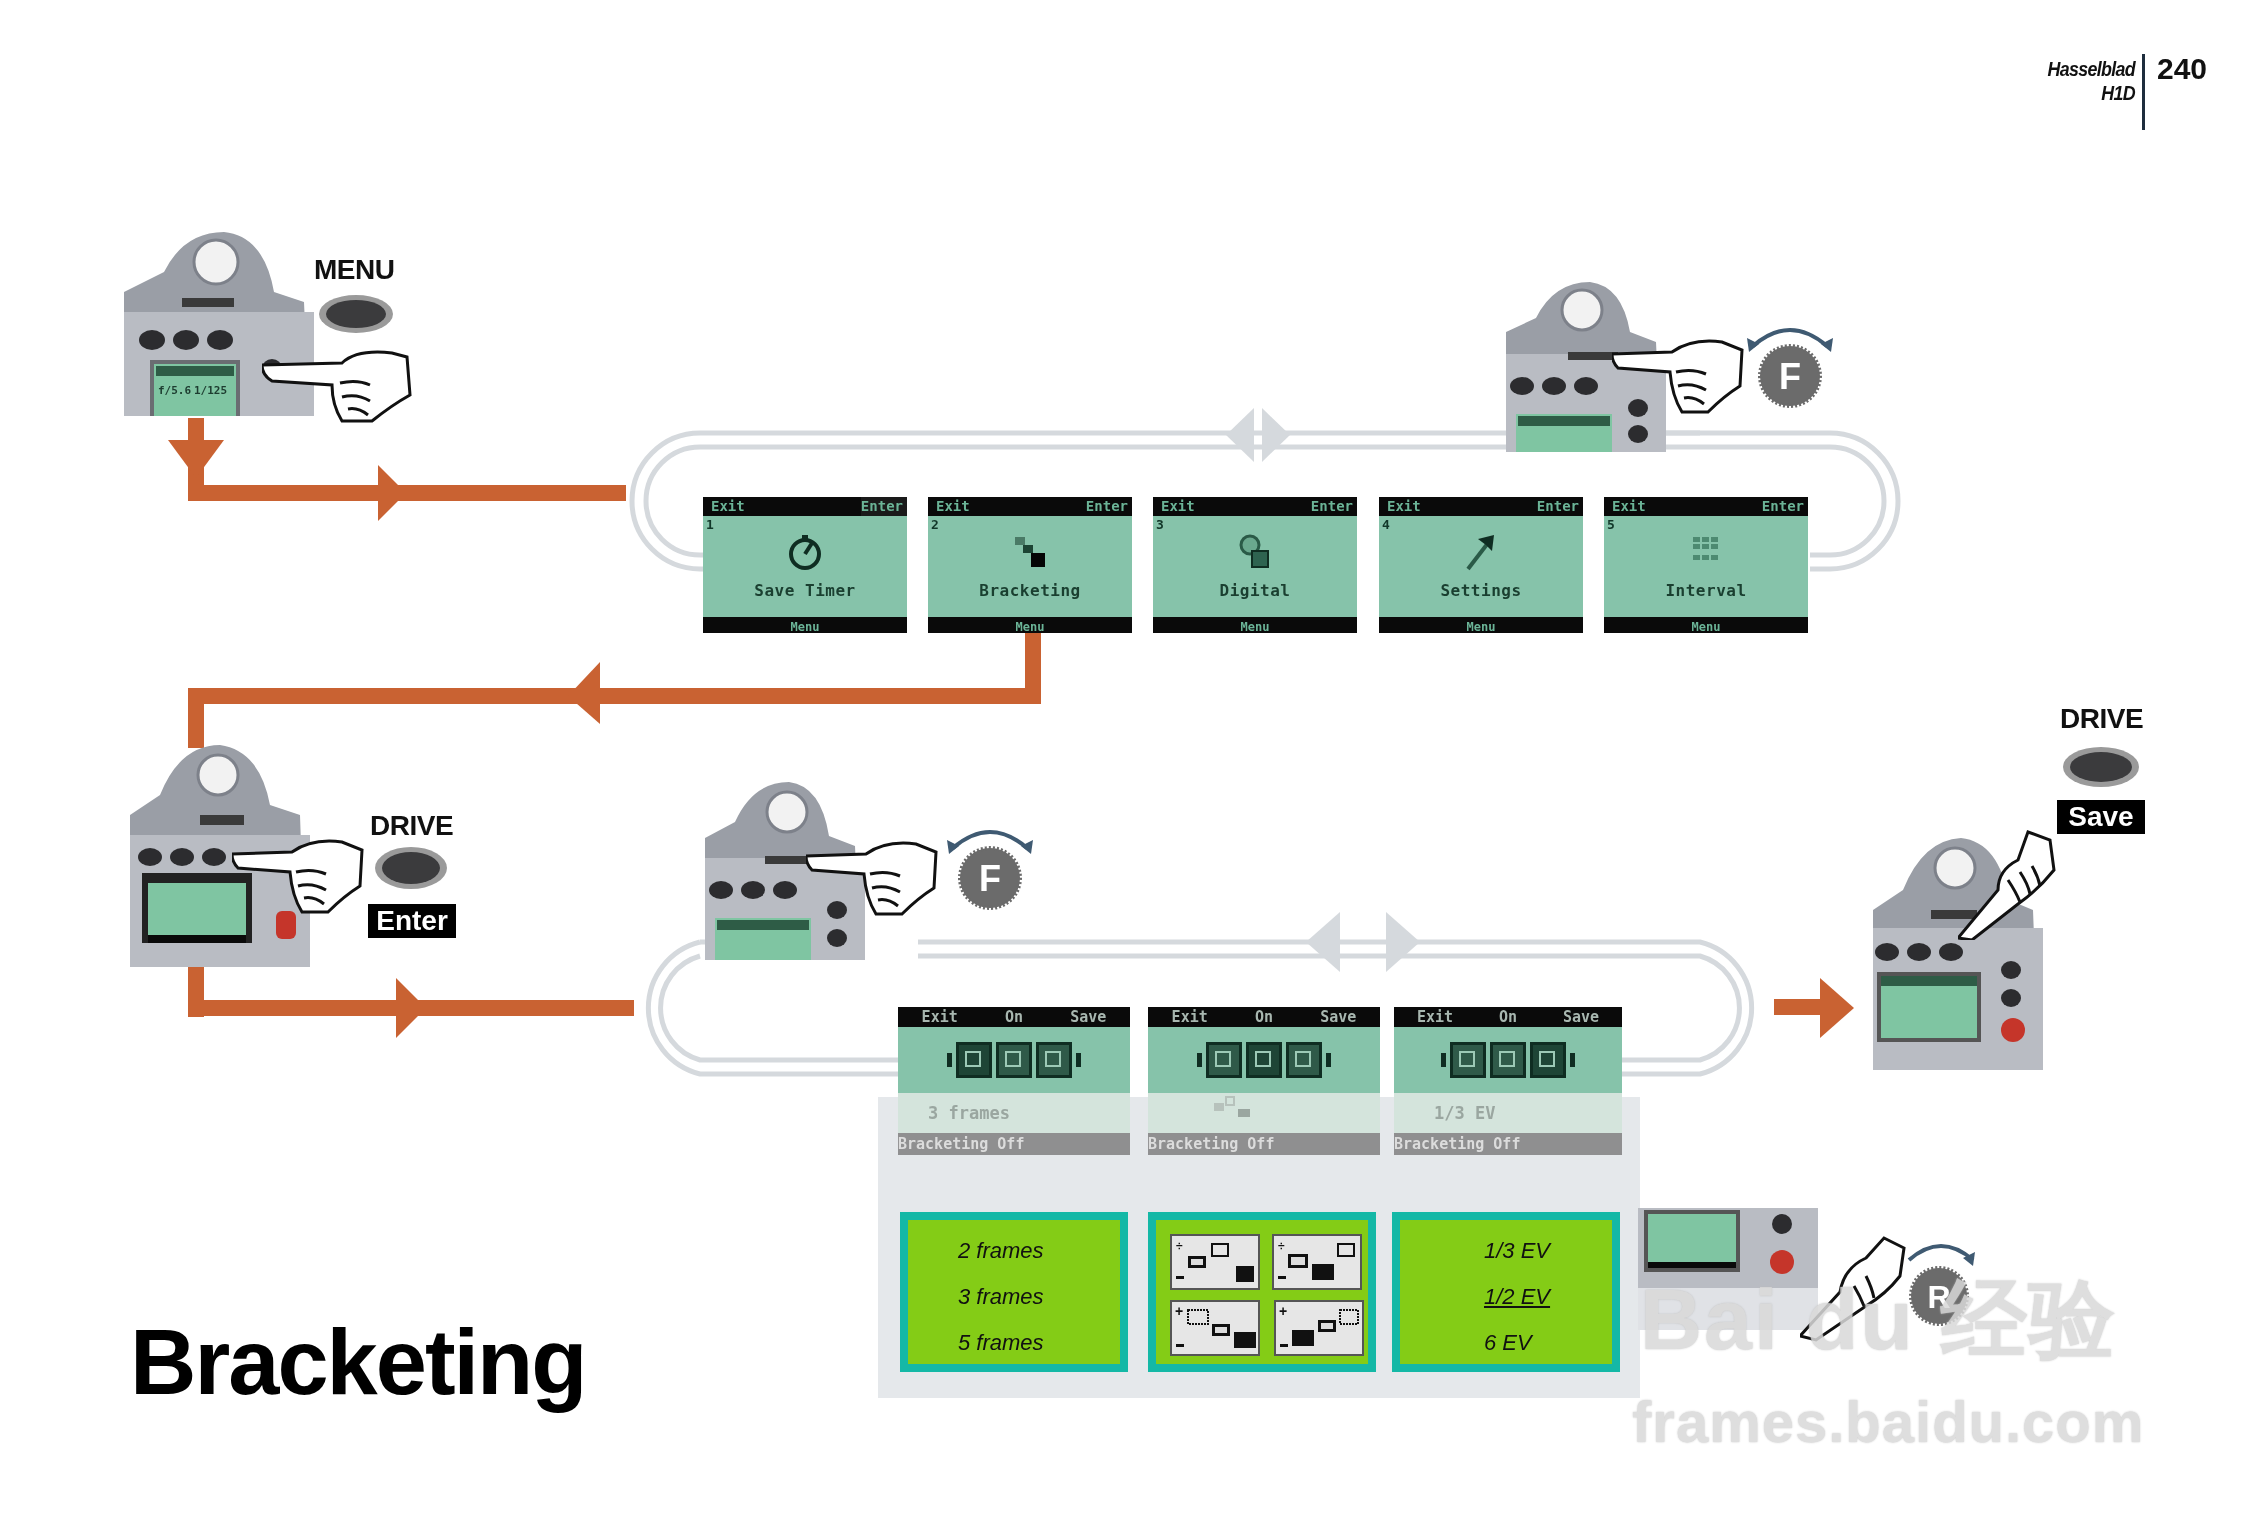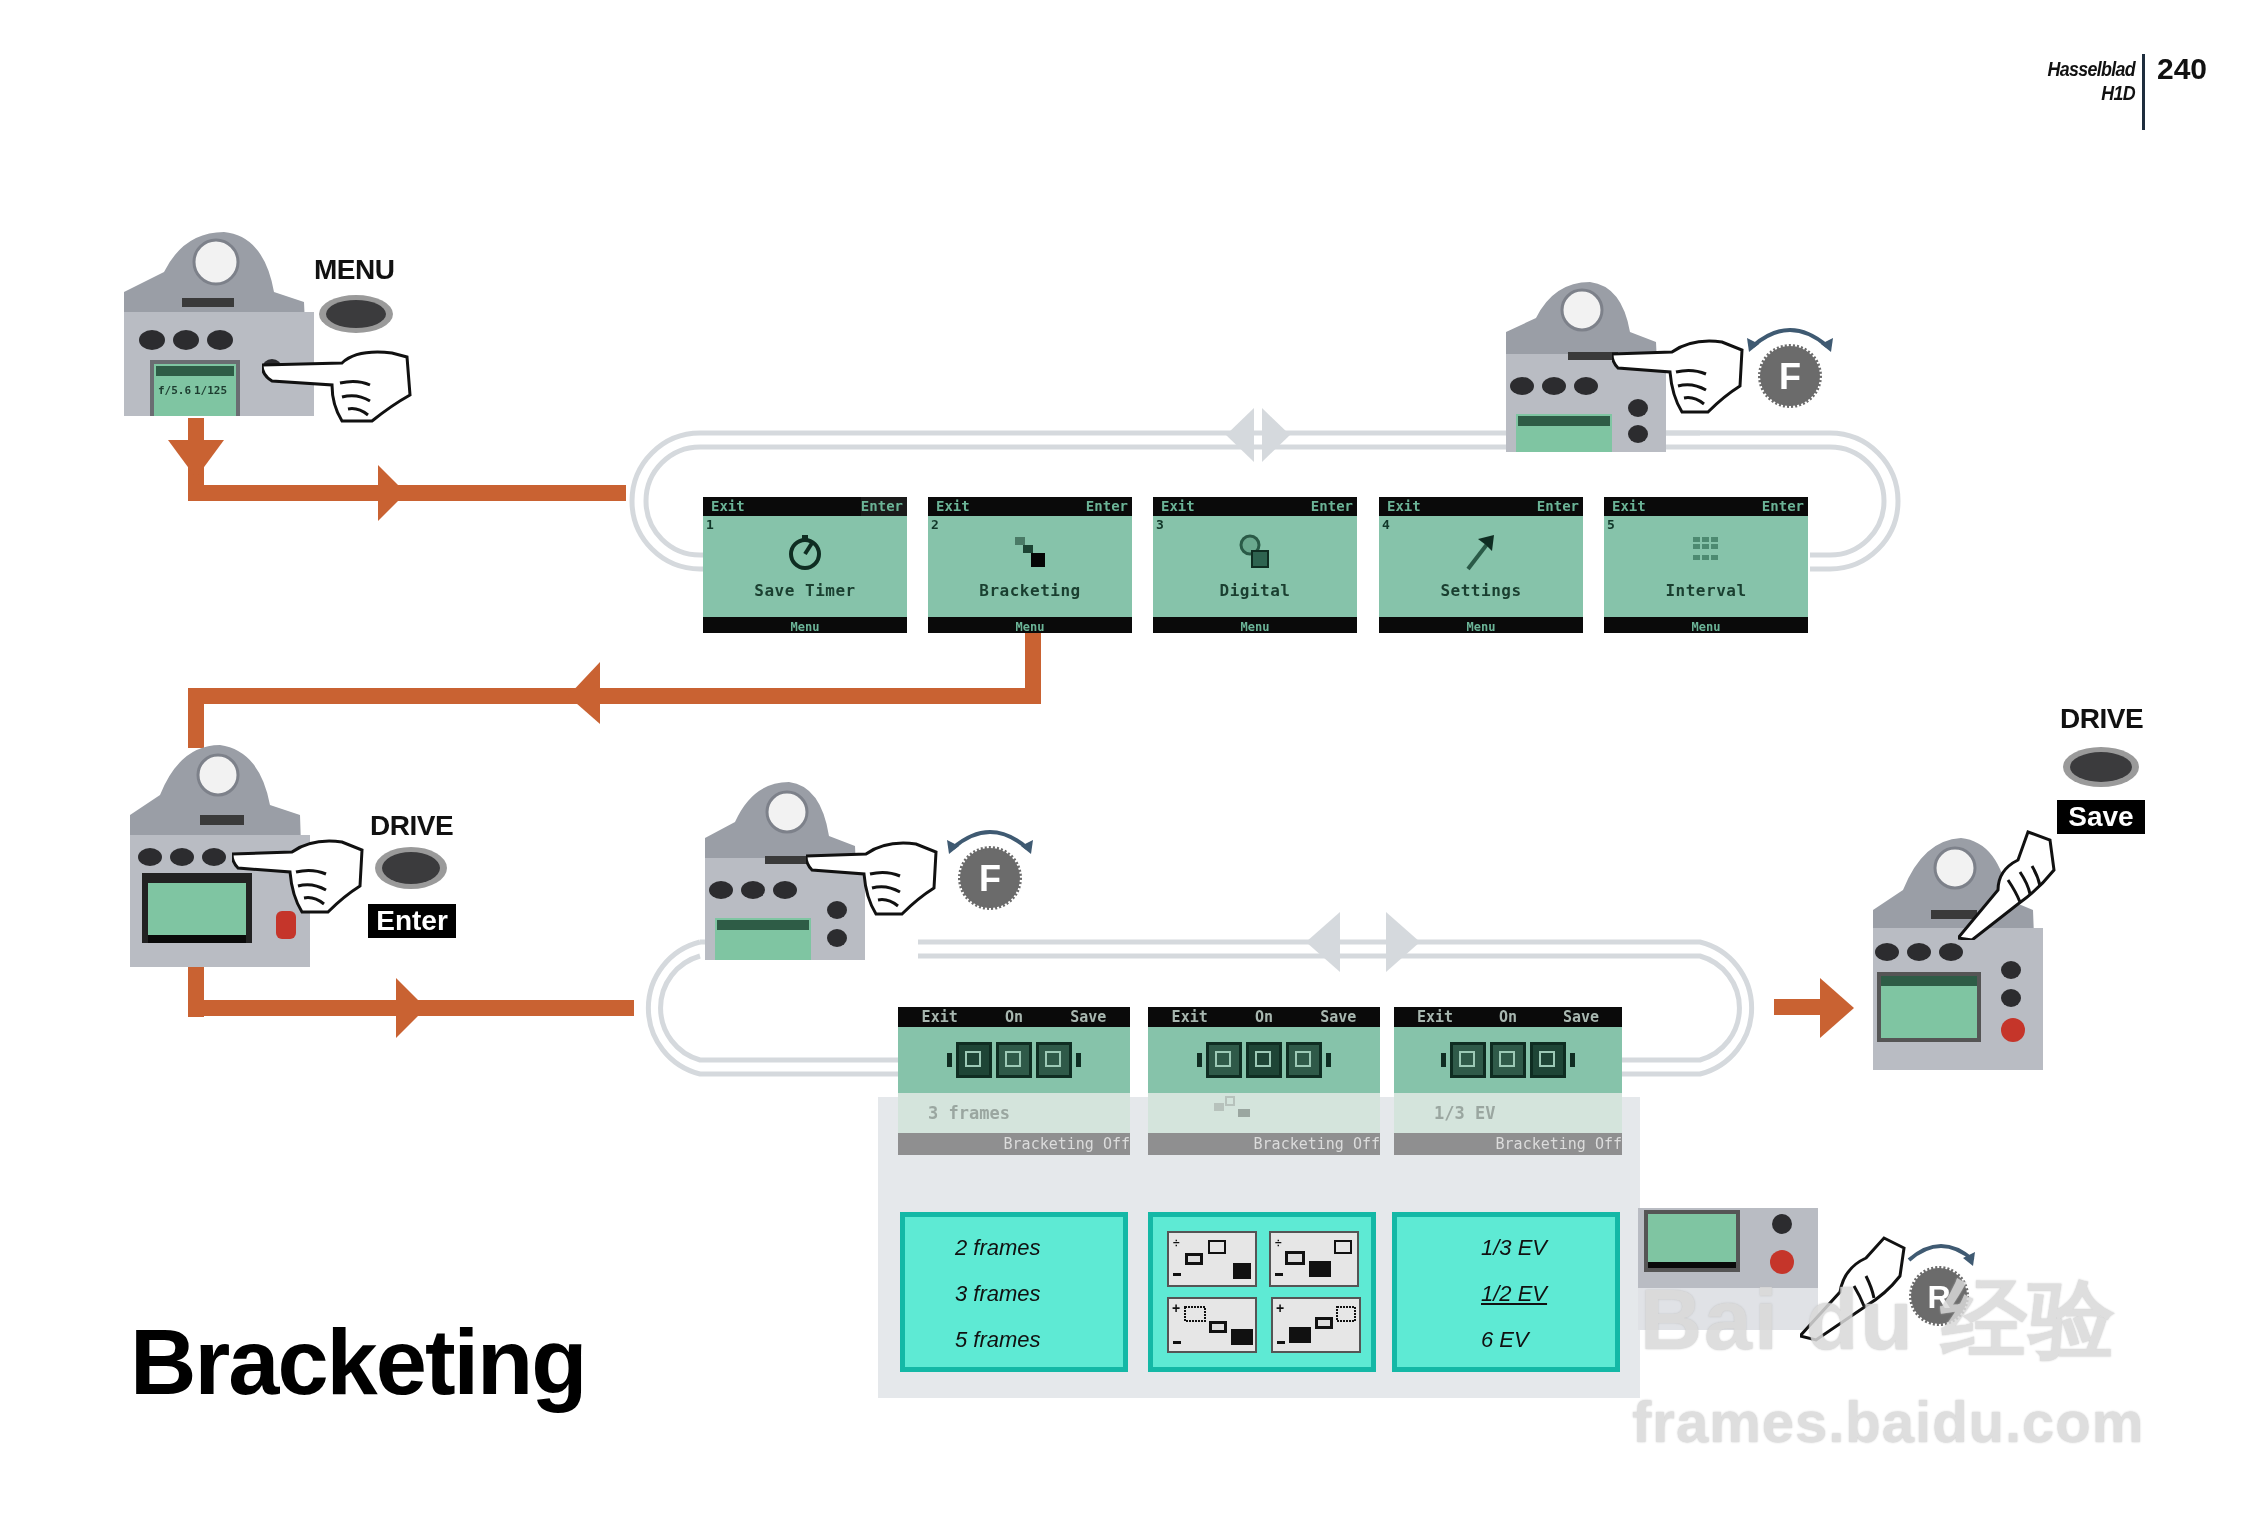--- a/index.html
+++ b/index.html
@@ -26,23 +26,23 @@
   .lcd .bot span { font-family:"DejaVu Sans Mono", monospace; font-weight:bold; font-size:12px; color:#6bb497; line-height:16px; }
   
   .bscr { position:absolute; overflow:hidden; }
   .bscr .top { position:absolute; left:0; right:0; top:0; height:20px; background:#0a0a0a; display:flex; justify-content:space-around; }
   .bscr .top span { font-family:"DejaVu Sans Mono", monospace; font-weight:bold; font-size:15px; color:#a8b7b0; line-height:20px; }
   .bscr .mid { position:absolute; left:0; right:0; top:20px; height:66px; background:#86c3aa; display:flex; justify-content:center; align-items:center; gap:4px; }
   .bscr .mid .box { width:36px; height:36px; background:#2f5a49; border:3px solid #0f2d22; box-sizing:border-box; position:relative; }
   .bscr .mid .box::after { content:""; position:absolute; left:6px; top:6px; width:16px; height:16px; border:2px solid #9cc9b6; box-sizing:border-box; }
   .bscr .mid .tick { width:5px; height:14px; background:#0f2d22; }
   .bscr .val { position:absolute; left:0; right:0; top:86px; height:40px; background:#d4e4dc; font-family:"DejaVu Sans Mono", monospace; font-weight:bold; font-size:17px; color:#9aa6a0; line-height:40px; padding-left:30px; box-sizing:border-box; }
-  .bscr .off { position:absolute; left:0; right:0; top:126px; height:22px; background:#8f8f90; text-align:right; font-family:"DejaVu Sans Mono", monospace; font-weight:normal; font-size:15px; color:#dcdcdc; line-height:22px; }
+  .bscr .off { position:absolute; left:0; right:0; top:126px; height:22px; background:#8f8f90; text-align:left; font-family:"DejaVu Sans Mono", monospace; font-weight:bold; font-size:15px; color:#dcdcdc; line-height:22px; }
   .panel { position:absolute; left:878px; top:1097px; width:762px; height:301px; background:#e5e8eb; }
-  .optbox { position:absolute; background:#5eead4; border:5px solid #14b8a6; box-sizing:border-box; }
+  .optbox { position:absolute; background:#84cc16; border:8px solid #14b8a6; box-sizing:border-box; }
   .optbox .opt { position:absolute; left:0; right:0; font-style:italic; font-size:22px; color:#111; font-family:"Liberation Sans", sans-serif; }
   .title { left:130px; top:1310px; font-weight:bold; font-size:92px; color:#000; letter-spacing:-2px; font-family:"Liberation Sans", sans-serif; }
   .dial { position:absolute; }
   .watermark { position:absolute; color:#d9d9d9; font-weight:bold; font-family:"Liberation Sans", sans-serif; opacity:0.85; text-shadow:0 0 2px #bbb; }
 </style>
 </head>
 <body>
 
 <div class="abs hdr-brand">Hasselblad H1D</div>
 <div class="abs hdr-div"></div>

